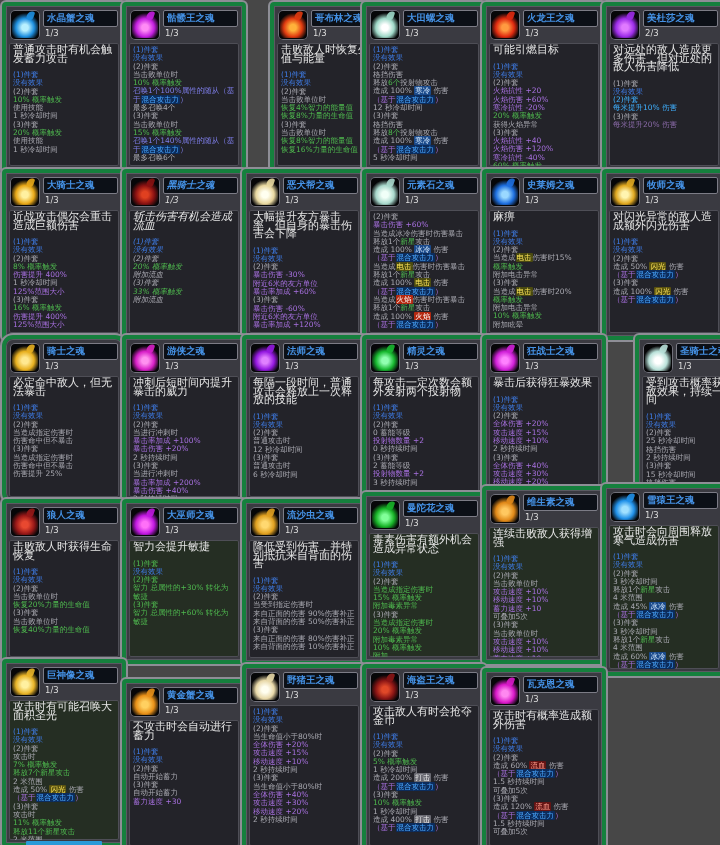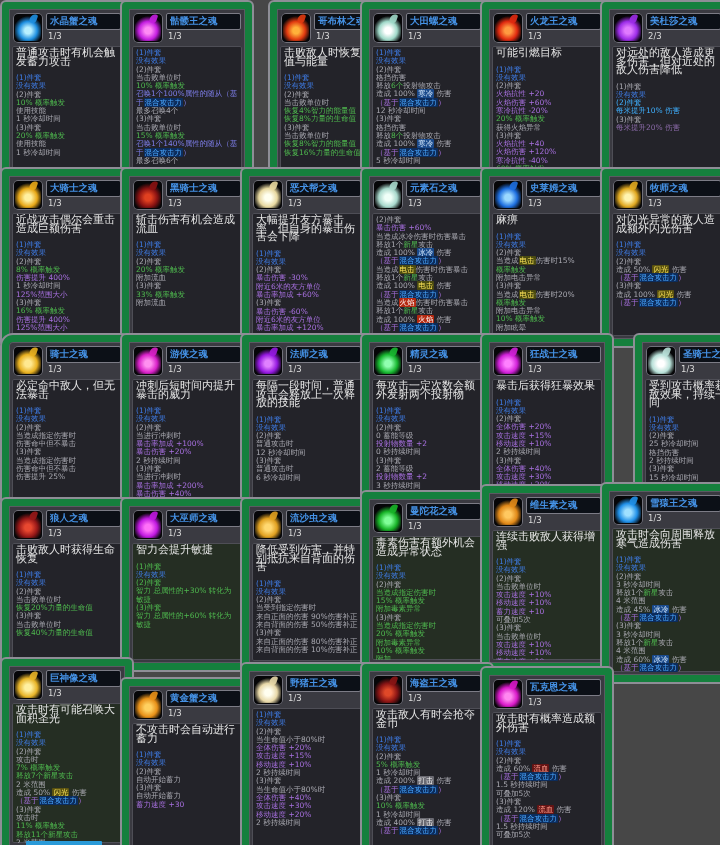--- a/index.html
+++ b/index.html
@@ -1,18 +1,18 @@
 <!DOCTYPE html>
 <html><head>
 <meta charset="utf-8">
 <style>
   html,body{margin:0;padding:0;background:#2a2a2a;}
   #board{position:relative;width:720px;height:845px;overflow:hidden;background:#474747;
          font-family:"DejaVu Sans",sans-serif;}
-  .card{position:absolute;background:#3a3a41;border-radius:4px;border:7px solid #15803d;
+  .card{position:absolute;background:#3a3a41;border-radius:4px;border:4px solid #15803d;
         box-shadow:0 0 0 2px #8e8e96, inset 0 0 0 1px #5a5a62;}
   .icon{position:absolute;left:4px;top:4px;width:30px;height:30px;background:#060608;
         border-radius:5px;box-shadow:inset 0 0 0 1px #70707a;}
   .orb{position:absolute;inset:2px;
        background:radial-gradient(circle at 50% 60%, var(--k) 0 16%, var(--o) 45%, rgba(0,0,0,0) 72%);}
   .orb::after{content:"";position:absolute;left:58%;top:-1px;width:7px;height:9px;
        background:var(--o);border-radius:80% 20% 60% 40%;transform:rotate(18deg);opacity:.9;}
   .titlebar{position:absolute;left:37px;top:4px;right:4px;height:15px;background:#0c1017;
        border:1px solid #7c7c86;border-radius:2px;color:#4592e6;font-weight:bold;
        font-size:9.5px;line-height:14px;padding:0 3px;white-space:nowrap;overflow:hidden;}
@@ -165,21 +165,21 @@
         <div class="ln"><span class="s-g">8% 概率触发</span></div>
         <div class="ln"><span class="s-p">伤害提升 400%</span></div>
         <div class="ln"><span class="s-gr">1 秒冷却时间</span></div>
         <div class="ln"><span class="s-p">125%范围大小</span></div>
         <div class="ln"><span class="s-gr">(3)件套</span></div>
         <div class="ln"><span class="s-g">16% 概率触发</span></div>
         <div class="ln"><span class="s-p">伤害提升 400%</span></div>
         <div class="ln"><span class="s-p">125%范围大小</span></div>
       </div>
     </div>
-    <div class="card" style="left: 122px; top: 169px; width: 116px; height: 163px;">
+    <div class="card" style="left: 122px; top: 169px; width: 116px; height: 163px; font-style: italic;">
       <div class="icon">
         <div class="orb" style="--o: #8a1212; --k: #e04020;"></div>
       </div>
       <div class="titlebar">黑骑士之魂</div>
       <div class="count">1/3</div>
       <div class="body">
         <p class="intro">斩击伤害有机会造成流血</p>
         <div class="ln"><span class="s-b">(1)件套</span></div>
         <div class="ln"><span class="s-b">没有效果</span></div>
         <div class="ln"><span class="s-gr">(2)件套</span></div>

